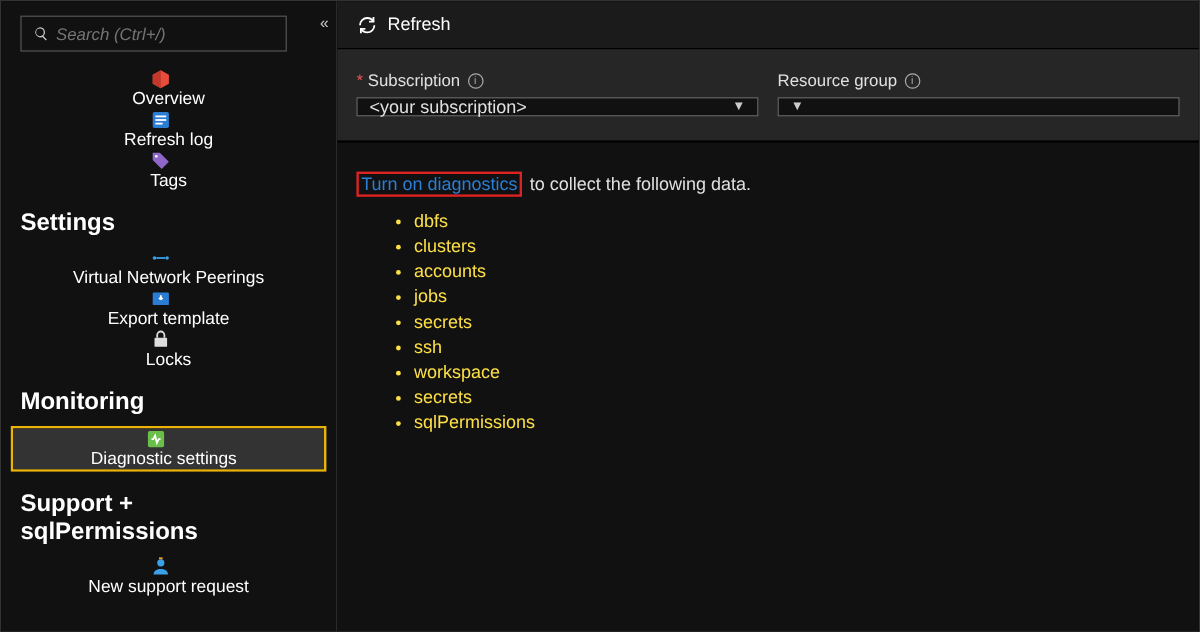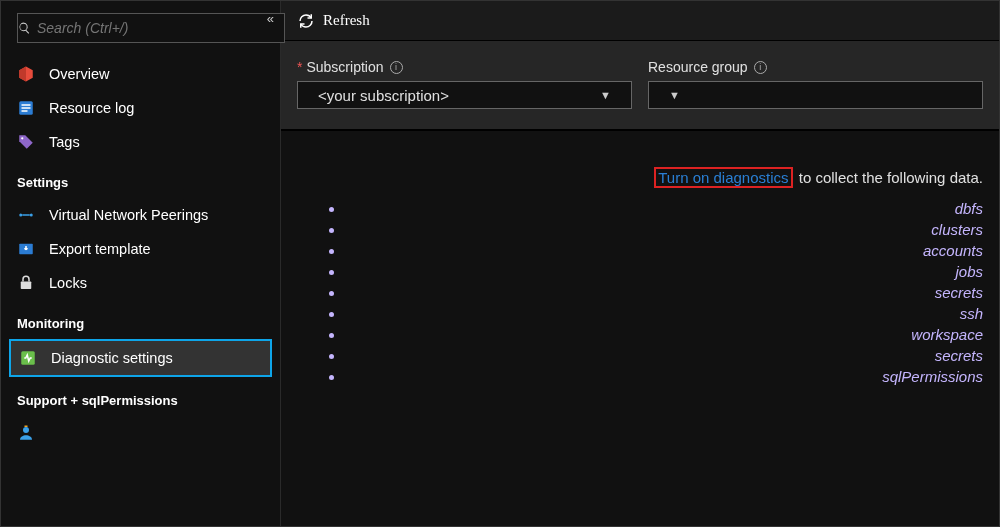--- a/index.html
+++ b/index.html
@@ -28,69 +28,69 @@
     color: #ccc;
     cursor: pointer;
   }
   .search-box {
     margin: 0 16px 14px 16px;
     border: 1px solid #555;
     background: #111;
     height: 30px;
     display: flex;
     align-items: center;
-    padding: 0 0;
-    width: 268px;
+    padding: 0 10px;
+    width: 222px;
   }
   .search-box svg { width: 14px; height: 14px; fill: #ccc; margin-right: 6px; }
   .search-box input {
     background: transparent;
     border: none;
     outline: none;
     color: #ccc;
     font-style: italic;
     font-size: 14px;
     width: 100%;
   }
   .nav-item {
     display: flex;
     align-items: center;
     height: 34px;
     padding: 0 16px;
     cursor: pointer;
     font-size: 14.5px;
     color: #fff;
+    flex-direction: column;
   }
   .nav-item.selected { background: #333; }
   .nav-item .icon {
     width: 18px; height: 18px; margin-right: 14px;
     display: inline-flex; align-items: center; justify-content: center;
   }
   .section-header {
     padding: 16px 16px 8px 16px;
     color: #fff;
-    font-size: 13px;
+    font-size: 20px;
     font-weight: 600;
   }
   .red-box-nav {
-    border: 2px solid #0ea5e9;
+    border: 2px solid #eab308;
     margin: 0 8px;
     padding: 0;
   }
   .red-box-nav .nav-item { padding-left: 8px; }
   
   .main { flex: 1; display: flex; flex-direction: column; }
   .toolbar {
     background: #1b1b1b;
     height: 40px;
     display: flex;
     align-items: center;
     padding: 0 16px;
     border-bottom: 1px solid #000;
-    font-family: Liberation Serif, serif;
   }
   .toolbar .refresh {
     display: flex; align-items: center;
     font-size: 15px; color: #fff; cursor: pointer;
   }
   .toolbar .refresh svg { width: 18px; height: 18px; margin-right: 8px; stroke: #fff; fill: none; }
   .form-row {
     background: #262626;
     padding: 18px 16px 20px 16px;
     display: flex;
@@ -101,46 +101,45 @@
   .field-label { font-size: 14px; margin-bottom: 6px; display: flex; align-items: center; }
   .field-label .req { color: #e55; margin-right: 4px; }
   .info-ic {
     display:inline-flex; width:13px; height:13px; border:1px solid #aaa;
     border-radius:50%; font-size:9px; align-items:center; justify-content:center;
     margin-left:6px; color:#aaa;
   }
   .select {
     background: #111;
     border: 1px solid #666;
-    height: 28px;
+    height: 16px;
     display: flex;
     align-items: center;
     justify-content: space-between;
-    padding: 0 20px;
+    padding: 0 10px;
     font-size: 15px;
     cursor: pointer;
   }
   .select .chev { font-size: 11px; color: #ccc; }
   .content {
-    padding: 36px 16px;
+    padding: 24px 16px;
     background: #111;
     flex: 1;
     font-size: 15px;
-    text-align: right;
   }
   .diag-line { margin-bottom: 10px; }
   .red-box-link {
     border: 2px solid #d22;
     padding: 0 2px;
     margin-right: 2px;
     display: inline-block;
   }
   .link { color: #2a7fd4; cursor: pointer; }
   .content ul { margin: 8px 0 0 48px; }
-  .content li { font-size: 15px; line-height: 1.4; color: #c4b5fd; font-style: italic; }
+  .content li { font-size: 15px; line-height: 1.4; color: #fde047; }
 </style>
 </head>
 <body>
 
 <div class="root">
 
   <div class="sidebar">
     <span class="collapse-caret">«</span>
     <div class="search-box">
       <svg viewBox="0 0 24 24">
@@ -160,21 +159,21 @@
     </div>
     <div class="nav-item">
       <span class="icon">
         <svg viewBox="0 0 24 24" width="18" height="18">
             <rect x="3" y="3" width="18" height="18" rx="2" fill="#2b7cd3"></rect>
             <rect x="6" y="7" width="12" height="2" fill="#fff"></rect>
             <rect x="6" y="11" width="12" height="2" fill="#fff"></rect>
             <rect x="6" y="15" width="8" height="2" fill="#fff"></rect>
           </svg>
       </span>
-      <span>Resource log</span>
+      <span>Refresh log</span>
     </div>
     <div class="nav-item">
       <span class="icon">
         <svg viewBox="0 0 24 24" width="18" height="18">
             <path fill="#8e67c9" d="M3 3h8l10 10-8 8L3 11z"></path>
             <circle cx="7" cy="7" r="1.5" fill="#fff"></circle>
           </svg>
       </span>
       <span>Tags</span>
     </div>
@@ -224,20 +223,21 @@
 
     <div class="section-header">Support + sqlPermissions</div>
     <div class="nav-item">
       <span class="icon">
         <svg viewBox="0 0 24 24" width="18" height="18">
             <circle cx="12" cy="8" r="4" fill="#3aa0e8"></circle>
             <path d="M4 21c0-4 4-6 8-6s8 2 8 6" fill="#3aa0e8"></path>
             <rect x="10" y="2" width="4" height="2" fill="#f5a623"></rect>
           </svg>
       </span>
+      <span>New support request</span>
     </div>
   </div>
 
   <div class="main">
     <div class="toolbar">
       <div class="refresh">
         <svg viewBox="0 0 24 24">
             <path d="M4 12a8 8 0 018-8 8 8 0 017 4M20 12a8 8 0 01-8 8 8 8 0 01-7-4" stroke-width="2"></path>
             <path d="M19 3v5h-5M5 21v-5h5" stroke-width="2"></path>
           </svg>

